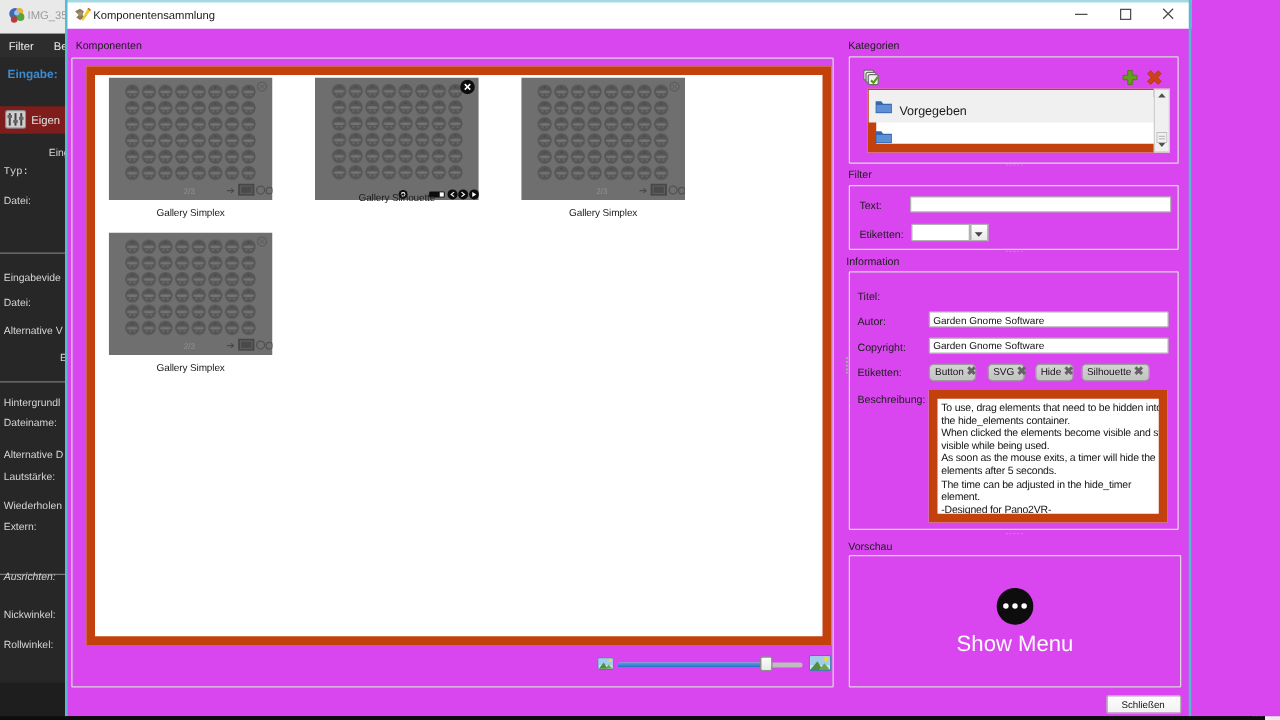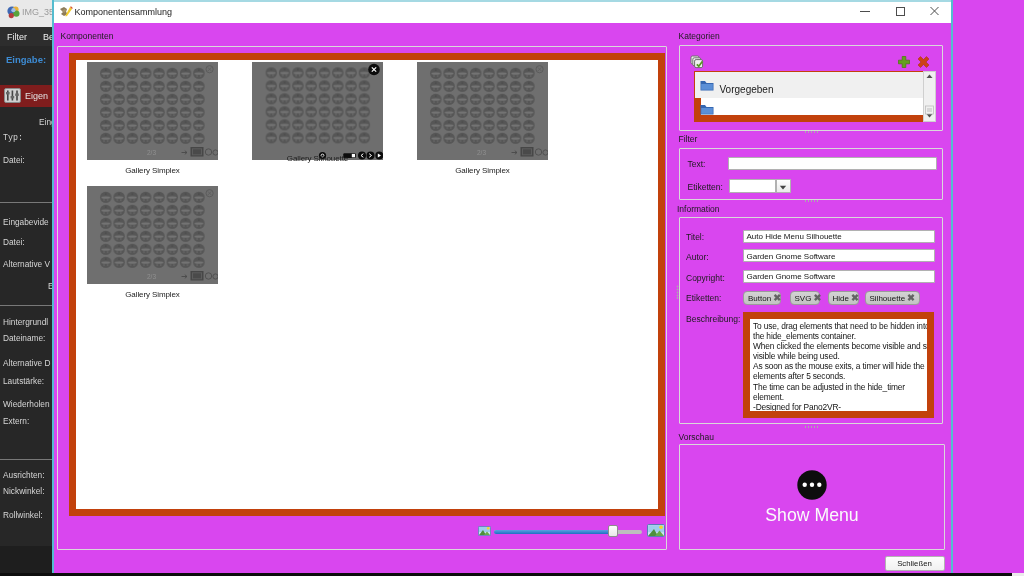--- a/index.html
+++ b/index.html
@@ -67,21 +67,21 @@
     <div class="lab" style="top:259px;">Alternative V</div>
     <div class="lab" style="top:281px;margin-left:45px;">Endaktion:</div>
     <div class="div" style="top:305px;"></div>
     <div class="lab" style="top:317px;">Hintergrundl</div>
     <div class="lab" style="top:333px;">Dateiname:</div>
     <div class="lab" style="top:358px;">Alternative D</div>
     <div class="lab" style="top:376px;">Lautstärke:</div>
     <div class="lab" style="top:399px;">Wiederholen</div>
     <div class="lab" style="top:416px;">Extern:</div>
     <div class="div" style="top:459px;"></div>
-    <div class="lab" style="top:470px;">Ausrichten:</div>
+    <div class="lab" style="top:456px;font-style:italic;">Ausrichten:</div>
     <div class="lab" style="top:486px;">Nickwinkel:</div>
     <div class="lab" style="top:510px;">Rollwinkel:</div>
     <div class="abs" style="left:0;top:546px;width:54px;height:30px;background:#1e1e1e;"></div>
   </div>
   <div id="rbg">
     
     <div class="abs" style="left:2px;top:0;width:58px;height:24px;background:#fff;"></div>
     <div class="abs" style="left:60px;top:0;width:12px;height:47px;background:#d2d2d2;"></div>
     <div class="abs" style="left:4px;top:9px;width:7px;height:7px;border:1px solid #777;"></div>
     <svg class="abs" style="left:37px;top:9px" width="10" height="10" viewBox="0 0 10 10">
@@ -367,21 +367,20 @@
     <div class="inp" style="left:676.5px;top:179px;width:47px;height:14px;border-radius:1px 0 0 1px;"></div>
     <div class="abs" style="left:723.5px;top:179px;width:15px;height:14px;background:linear-gradient(#fefefe,#e9e9e9);border:1px solid #b1b1b1;box-sizing:border-box;"></div>
     <svg class="abs" style="left:727px;top:184.5px" width="8" height="5" viewBox="0 0 8 5">
         <path d="M0.8 0.8 L7.2 0.8 L4 4.4 Z" fill="#444"></path>
       </svg>
     <div class="dots-h" style="left:752px;top:200px;"></div>
 
     <div class="gblab" style="left:625px;top:204px;">Information</div>
     <div class="gb" style="left:626.5px;top:216.5px;width:262px;height:205px;"></div>
     <div class="flab" style="left:634px;top:232px;">Titel:</div>
-    <div class="inp" style="left:690.5px;top:229.5px;width:192px;height:13px;line-height:12px;">Auto Hide Menu Silhouette</div>
     <div class="flab" style="left:634px;top:251.5px;">Autor:</div>
     <div class="inp" style="left:690.5px;top:248.5px;width:192px;height:13.5px;line-height:13px;">Garden Gnome Software</div>
     <div class="flab" style="left:634px;top:272.5px;">Copyright:</div>
     <div class="inp" style="left:690.5px;top:269.5px;width:192px;height:13px;line-height:12.5px;">Garden Gnome Software</div>
     <div class="flab" style="left:634px;top:293px;">Etiketten:</div>
     <div class="tag" style="left:691px;top:290.5px;width:38px;">Button<span class="x">✖</span></div>
     <div class="tag" style="left:737.5px;top:290.5px;width:30px;">SVG<span class="x">✖</span></div>
     <div class="tag" style="left:775.5px;top:290.5px;width:31px;">Hide<span class="x">✖</span></div>
     <div class="tag" style="left:812.5px;top:290.5px;width:55px;">Silhouette<span class="x">✖</span></div>
     <div class="flab" style="left:634px;top:313.5px;">Beschreibung:</div>

